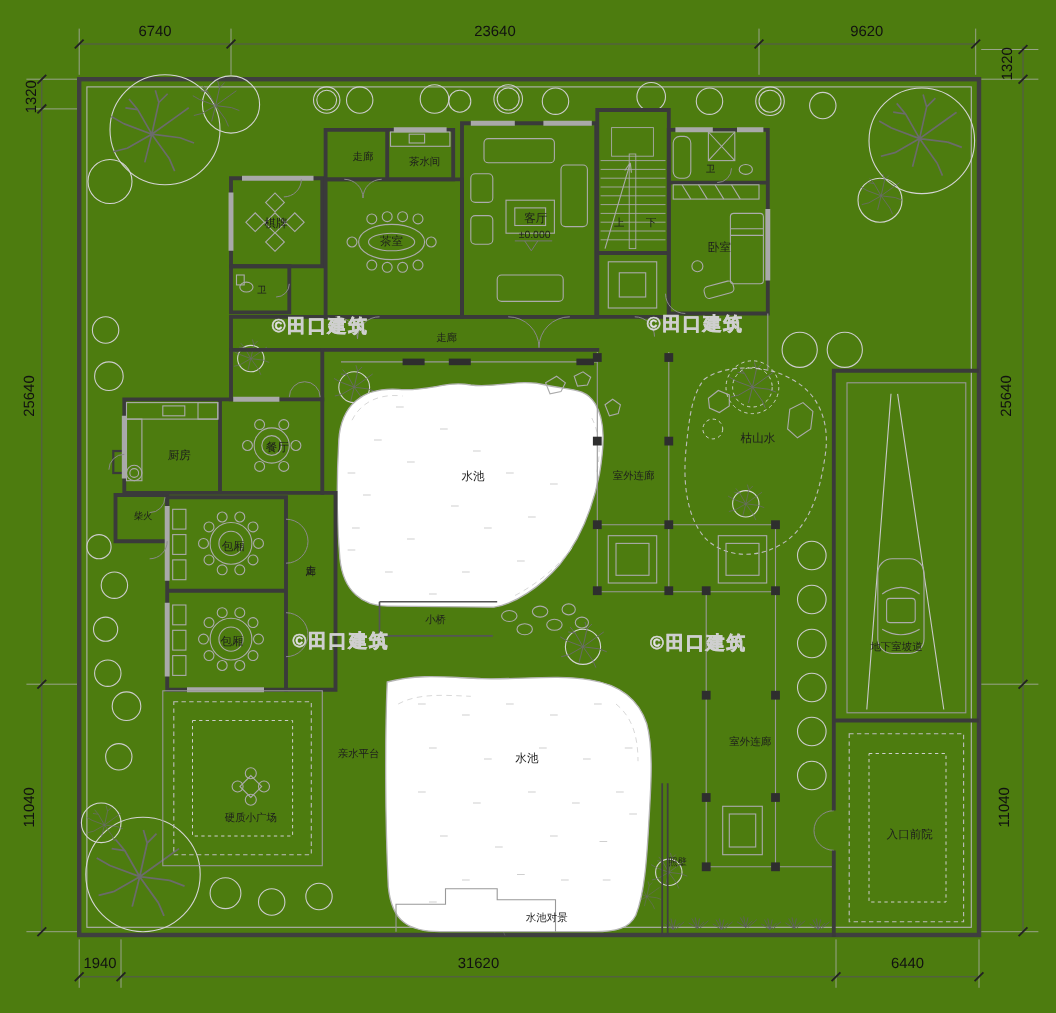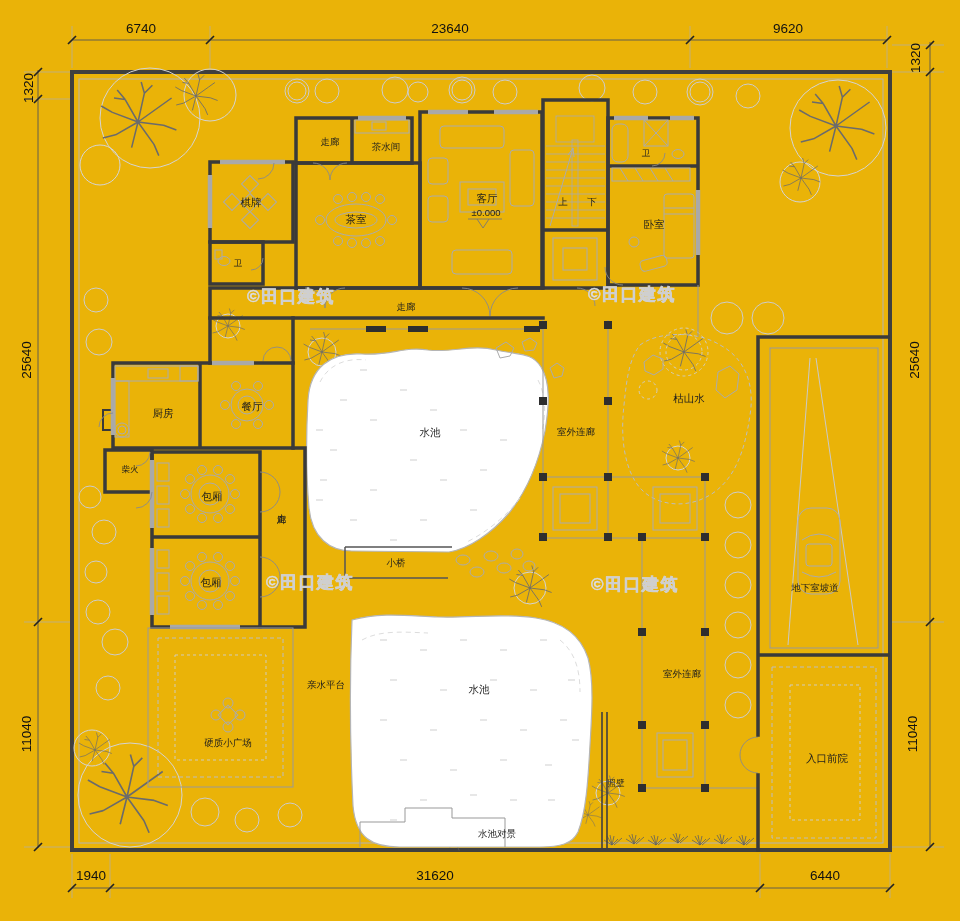--- a/index.html
+++ b/index.html
@@ -1,16 +1,16 @@
 <!DOCTYPE html>
 <html><head>
 <meta charset="utf-8">
 <style>
   html,body{margin:0;padding:0;background:#fff;}
-  #stage{position:relative;width:960px;height:921px;background:#eab308;overflow:hidden;}
+  #stage{position:relative;width:960px;height:921px;background:#4d7c0f;overflow:hidden;}
   svg{display:block;}
   text{font-family:"Liberation Sans","DejaVu Sans",sans-serif;fill:#1d1d1d;}
   .lbl{font-size:10.5px;text-anchor:middle;}
   .lbl9{font-size:9.5px;text-anchor:middle;}
   .sm{font-size:8.5px;text-anchor:middle;}
   .dimtxt{font-size:13.5px;text-anchor:middle;fill:#111;}
   .wm{font-size:17px;font-weight:bold;letter-spacing:1.5px;fill:#ececec;stroke:#cfcfcf;stroke-width:.55;text-anchor:middle;}
   .w{stroke:#3a3a3a;stroke-width:3.5;fill:none;stroke-linecap:square;}
   .w2{stroke:#3a3a3a;stroke-width:2;fill:none;}
   .win{stroke:#a9a9a9;stroke-width:4.5;fill:none;}

